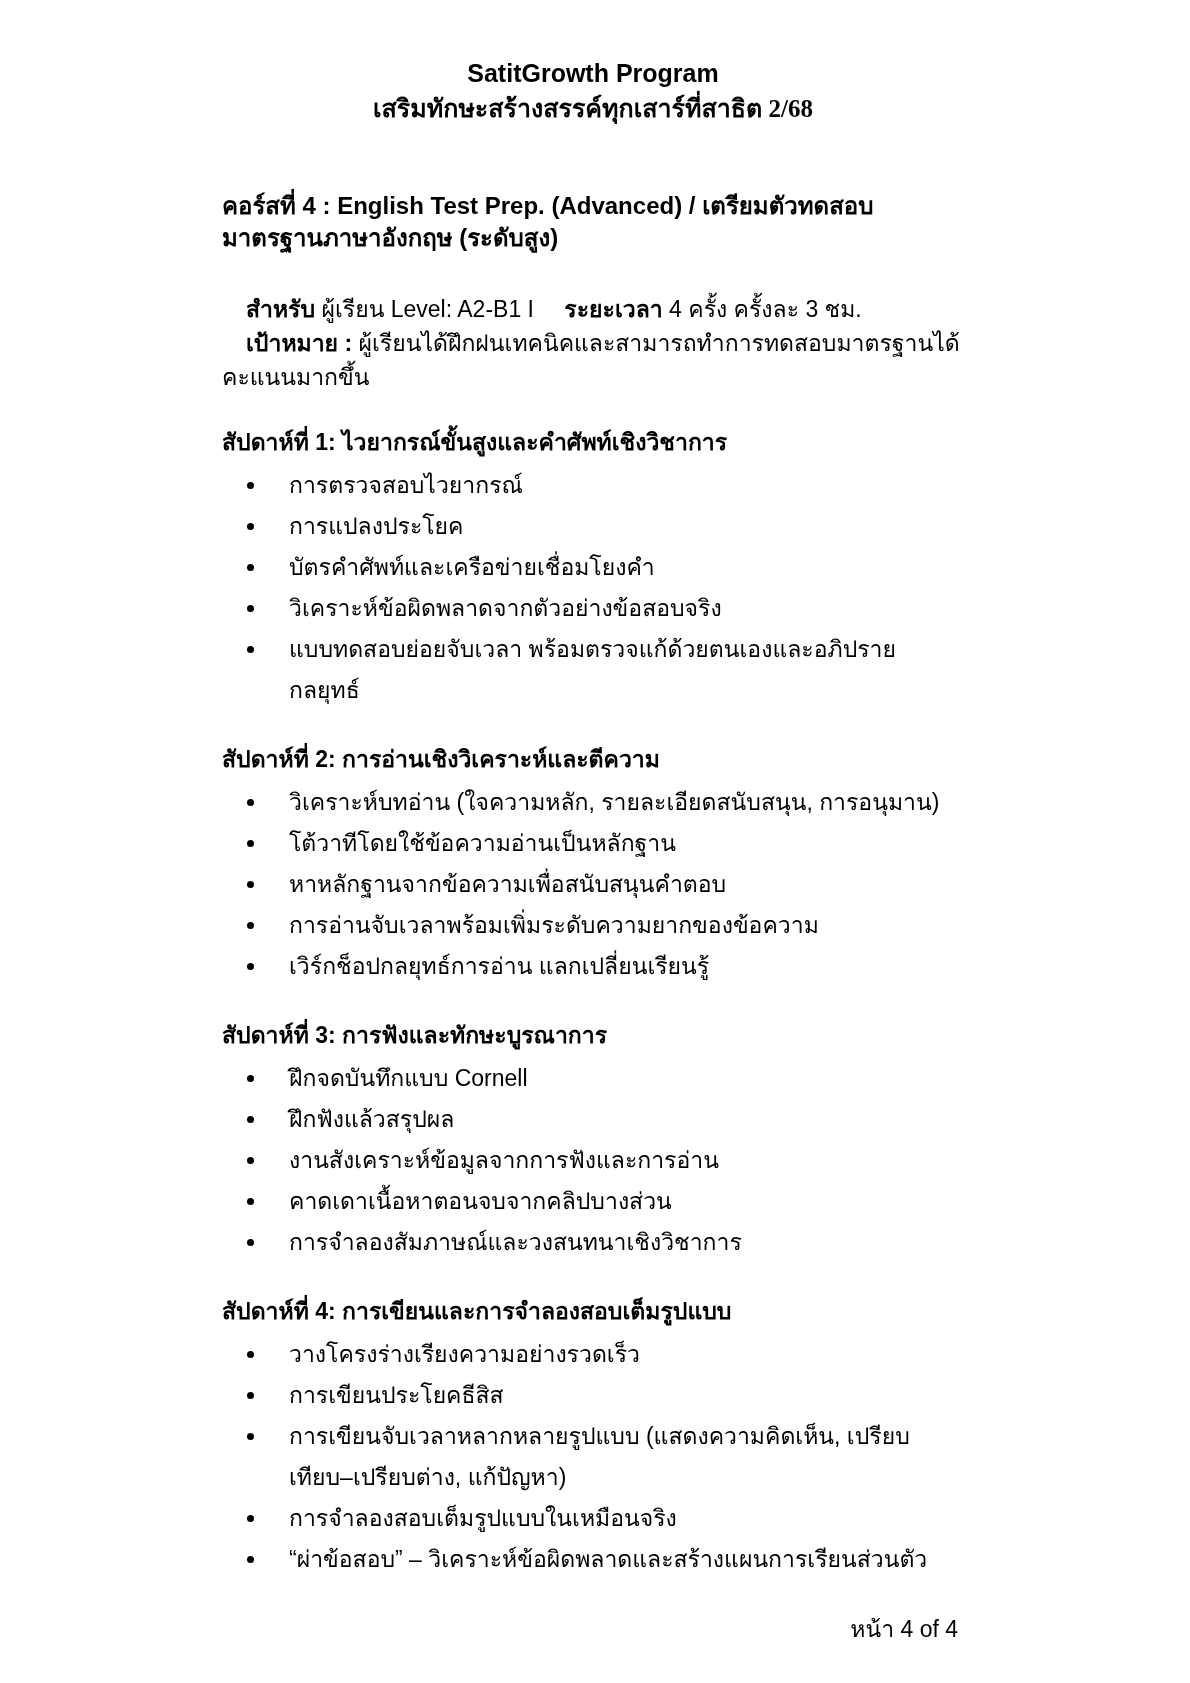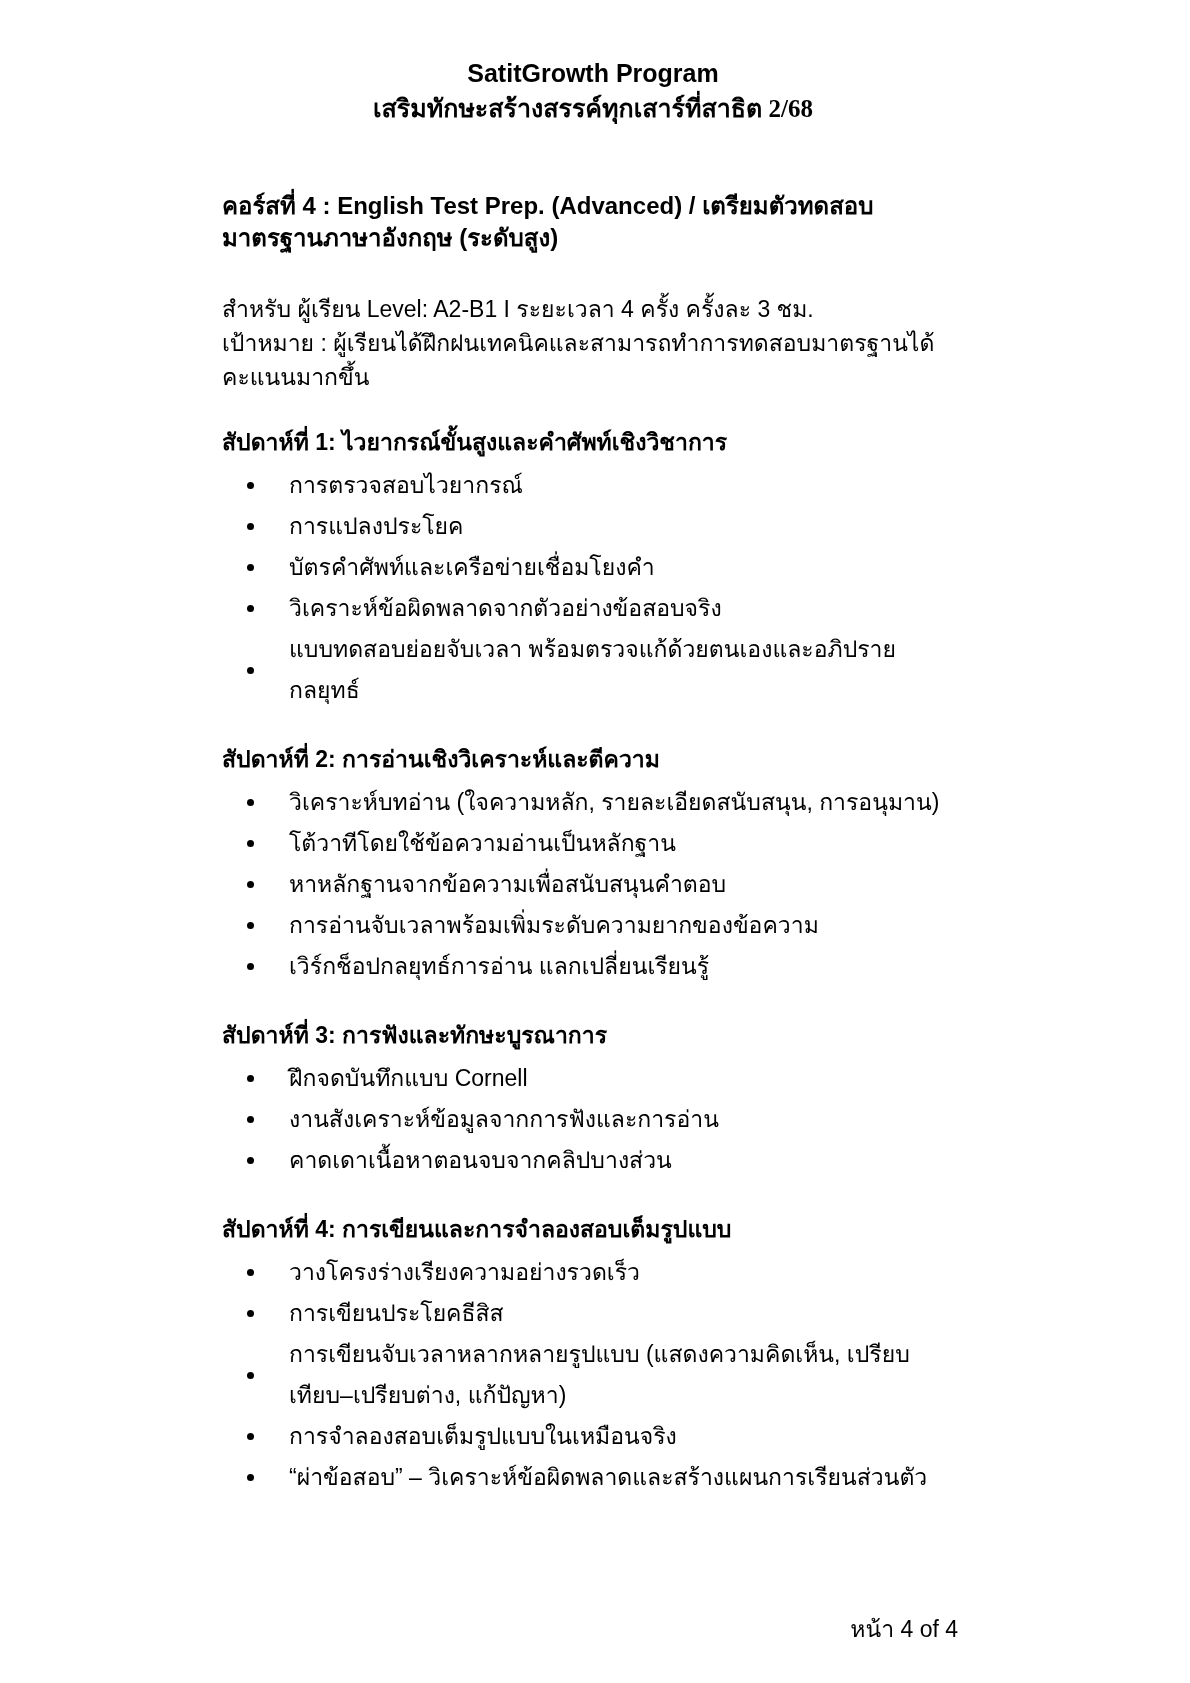--- a/index.html
+++ b/index.html
@@ -41,38 +41,39 @@
   }
   .meta {
     margin-top: 38px;
     font-size: 23px;
   }
   .meta p {
     margin: 0;
     line-height: 34px;
   }
   .meta strong {
-    font-weight: normal;
+    font-weight: bold;
+    margin-left: 24px;
   }
   .week {
     margin-top: 33px;
   }
   .week-heading {
     font-size: 23px;
     line-height: 31px;
     font-weight: bold;
   }
   ul.week-list {
     list-style: none;
     margin: 7px 0 0 0;
     padding: 0;
   }
   ul.week-list li {
     display: flex;
-    align-items: center;
+    align-items: flex-start;
     font-size: 23px;
     line-height: 41px;
   }
   .bullet {
     flex: 0 0 42px;
     margin-left: 25px;
     height: 41px;
     display: flex;
     align-items: center;
   }
@@ -168,26 +169,34 @@
 
     <section class="week">
       <div class="week-heading">สัปดาห์ที่ 3: การฟังและทักษะบูรณาการ</div>
       <ul class="week-list">
           <li>
             <span class="bullet"></span>
             <span class="item-text">ฝึกจดบันทึกแบบ Cornell</span>
           </li>
           <li>
             <span class="bullet"></span>
+            <span class="item-text">ฝึกฟังแล้วสรุปผล</span>
+          </li>
+          <li>
+            <span class="bullet"></span>
             <span class="item-text">งานสังเคราะห์ข้อมูลจากการฟังและการอ่าน</span>
           </li>
           <li>
             <span class="bullet"></span>
             <span class="item-text">คาดเดาเนื้อหาตอนจบจากคลิปบางส่วน</span>
           </li>
+          <li>
+            <span class="bullet"></span>
+            <span class="item-text">การจำลองสัมภาษณ์และวงสนทนาเชิงวิชาการ</span>
+          </li>
         </ul>
     </section>
 
     <section class="week">
       <div class="week-heading">สัปดาห์ที่ 4: การเขียนและการจำลองสอบเต็มรูปแบบ</div>
       <ul class="week-list">
           <li>
             <span class="bullet"></span>
             <span class="item-text">วางโครงร่างเรียงความอย่างรวดเร็ว</span>
           </li>

